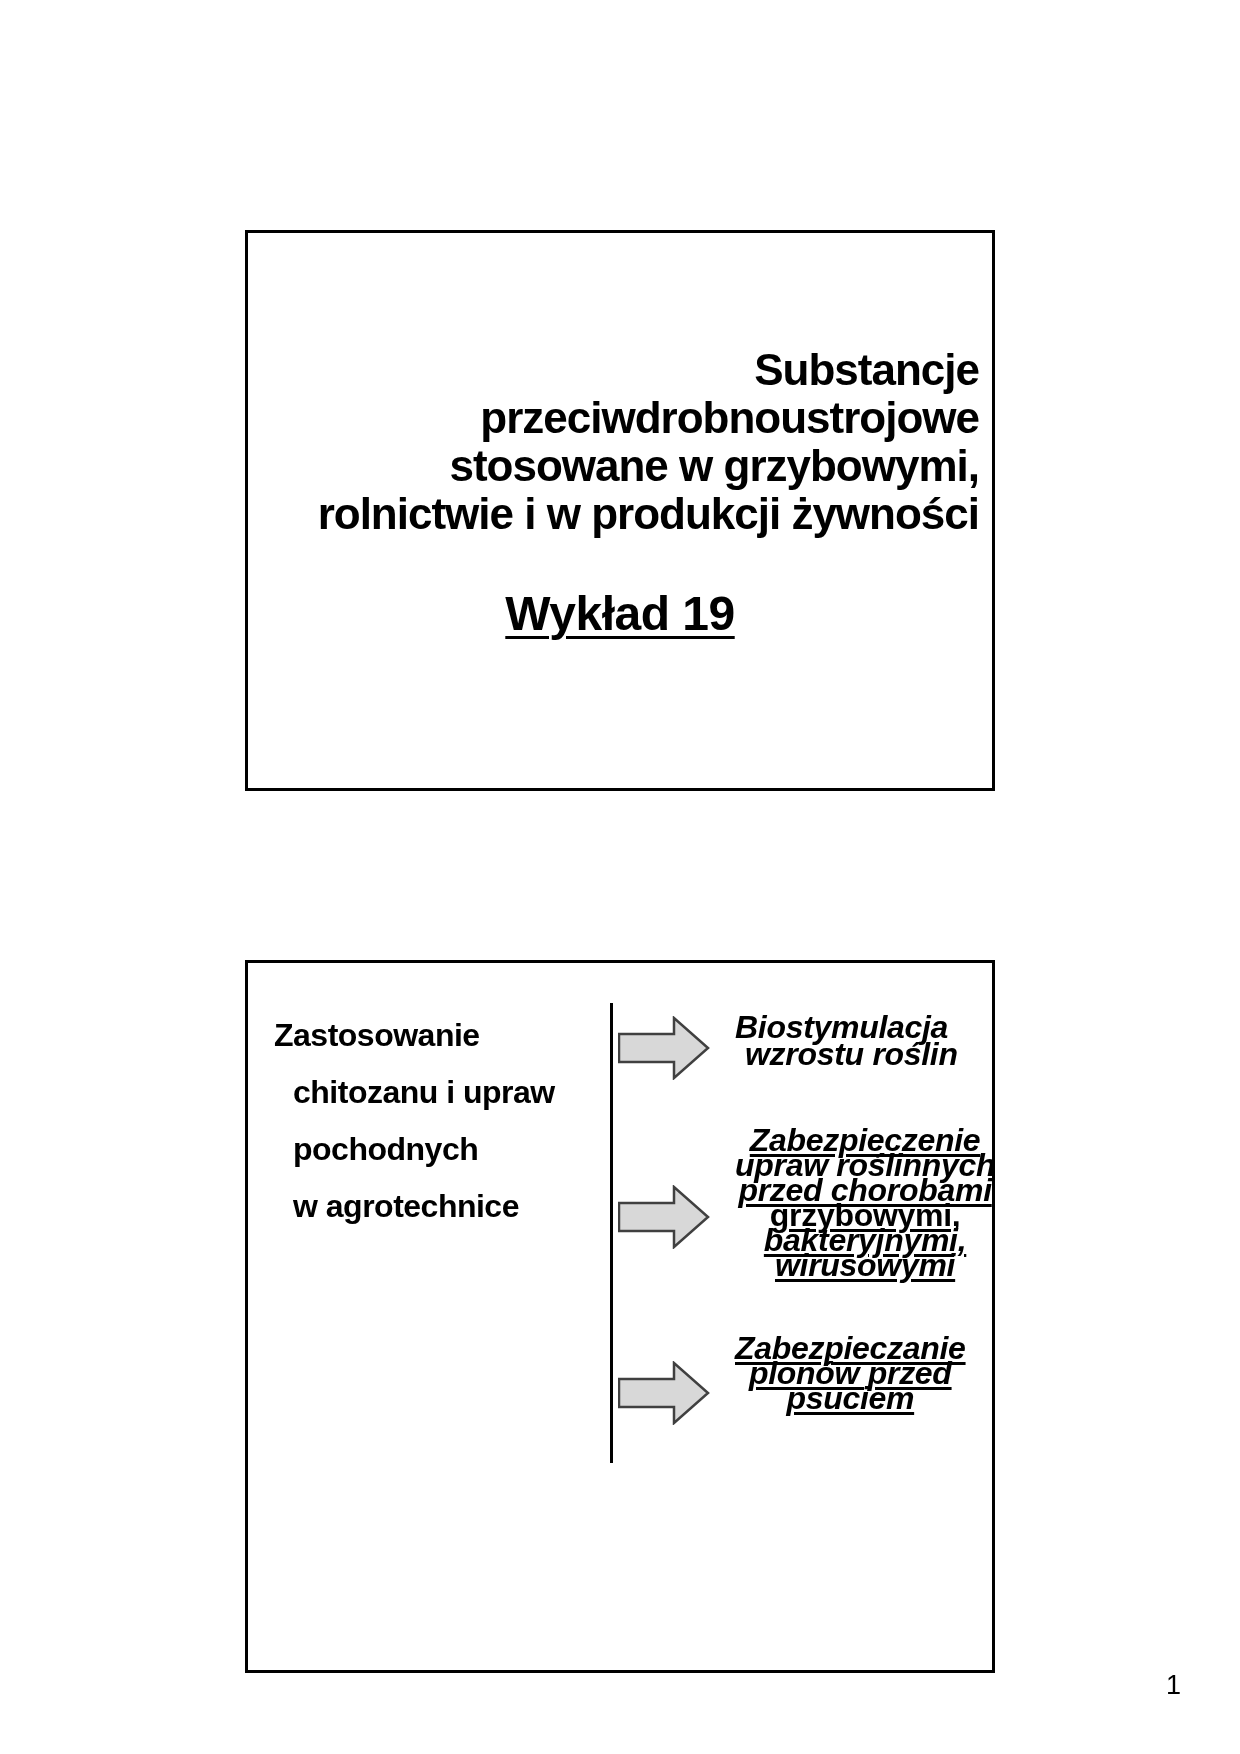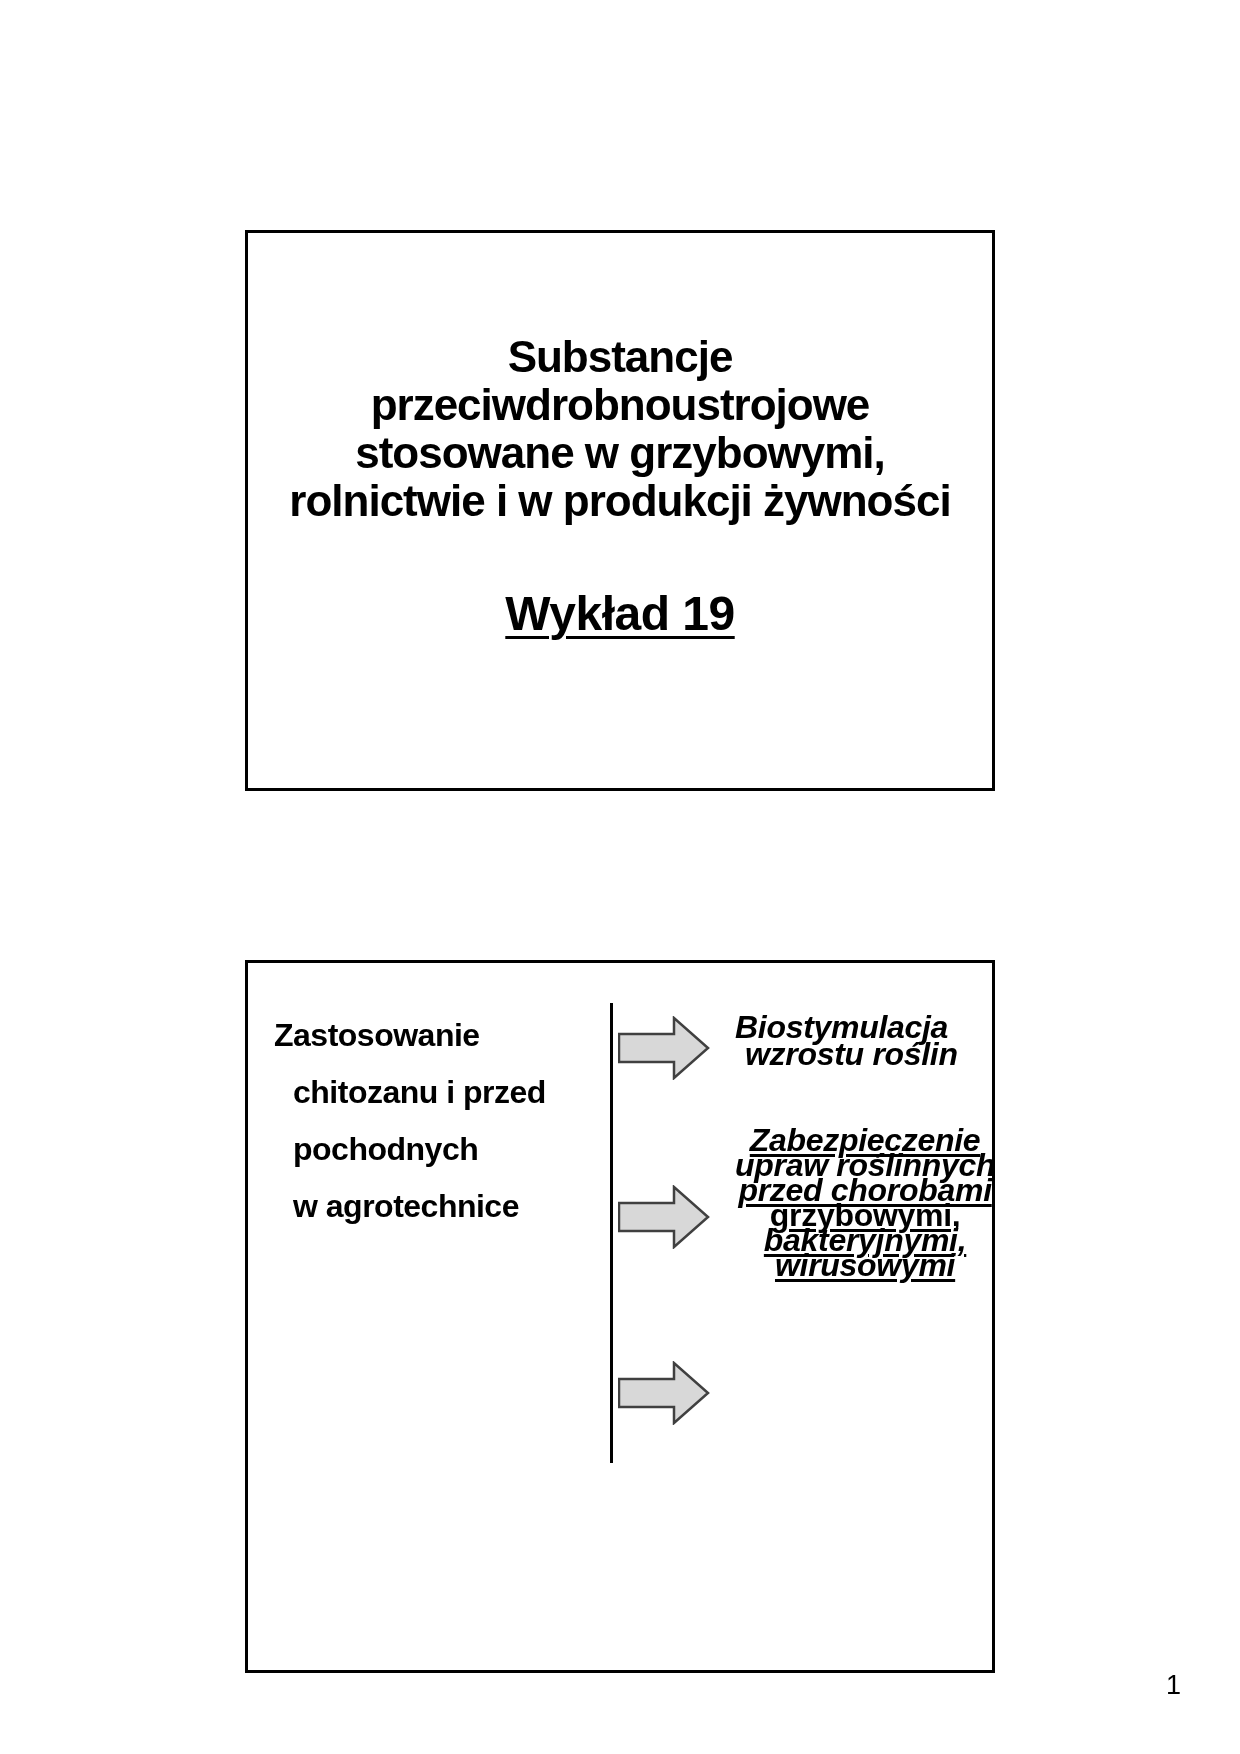--- a/index.html
+++ b/index.html
@@ -19,22 +19,22 @@
     background:#fff;
     border:3px solid #000;
     box-sizing:border-box;
   }
   .slide1{top:230px;height:561px;}
   .slide2{top:960px;height:713px;}
 
   
   .s1-title{
     position:absolute;left:0;right:0;top:100px;
-    margin:0;
-    text-align:center;
+    margin:13px;
+    text-align:right;
     font-weight:bold;
     font-size:44px;
     line-height:48px;
     letter-spacing:-1px;
   }
   .s1-title .tline{display:block;}
   .s1-subtitle{
     position:absolute;left:0;right:0;top:360px;
     margin:0;
     text-align:center;
@@ -115,21 +115,21 @@
     </h1>
     <h2 class="s1-subtitle">
       <span class="u">Wykład 19</span>
     </h2>
   </section>
 
   <section class="slide slide2">
 
     <div class="s2-heading">
       <div class="hline">Zastosowanie</div>
-      <div class="hline hang">chitozanu i przed</div>
+      <div class="hline hang">chitozanu i upraw</div>
       <div class="hline hang">pochodnych</div>
       <div class="hline hang">w agrotechnice</div>
     </div>
 
     <div class="divider"></div>
 
     <svg class="arrow arrow-1" width="92" height="64" viewBox="0 0 92 64">
       <polygon points="1,18 56,18 56,2 90,32 56,62 56,46 1,46" fill="#d8d8d8" stroke="#404040"></polygon>
     </svg>
     <svg class="arrow arrow-2" width="92" height="64" viewBox="0 0 92 64">
@@ -146,18 +146,23 @@
 
     <div class="item item-2">
       <span class="iline it ul">Zabezpieczenie</span>
       <span class="iline it">upraw roślinnych</span>
       <span class="iline it ul">przed chorobami</span>
       <span class="iline ul">grzybowymi,</span>
       <span class="iline it ul">bakteryjnymi,</span>
       <span class="iline it ul">wirusowymi</span>
     </div>
 
+    <div class="item item-3">
+      <span class="iline it ul">Zabezpieczanie</span>
+      <span class="iline it ul">plonów przed</span>
+      <span class="iline it ul">psuciem</span>
+    </div>
 
   </section>
 
   <div class="pageno">1</div>
 
 </div>
 
 </body></html>

